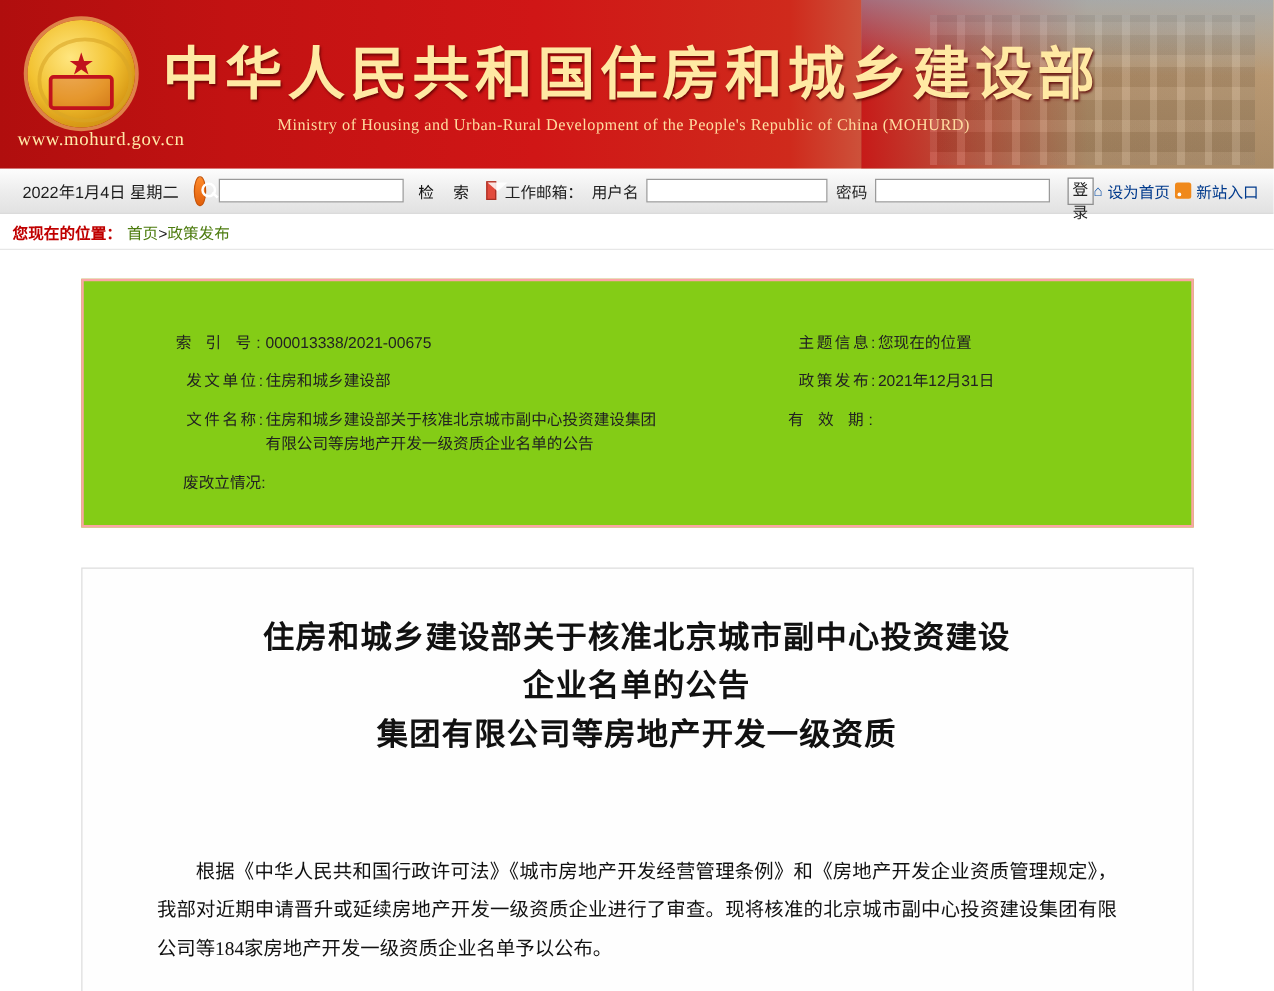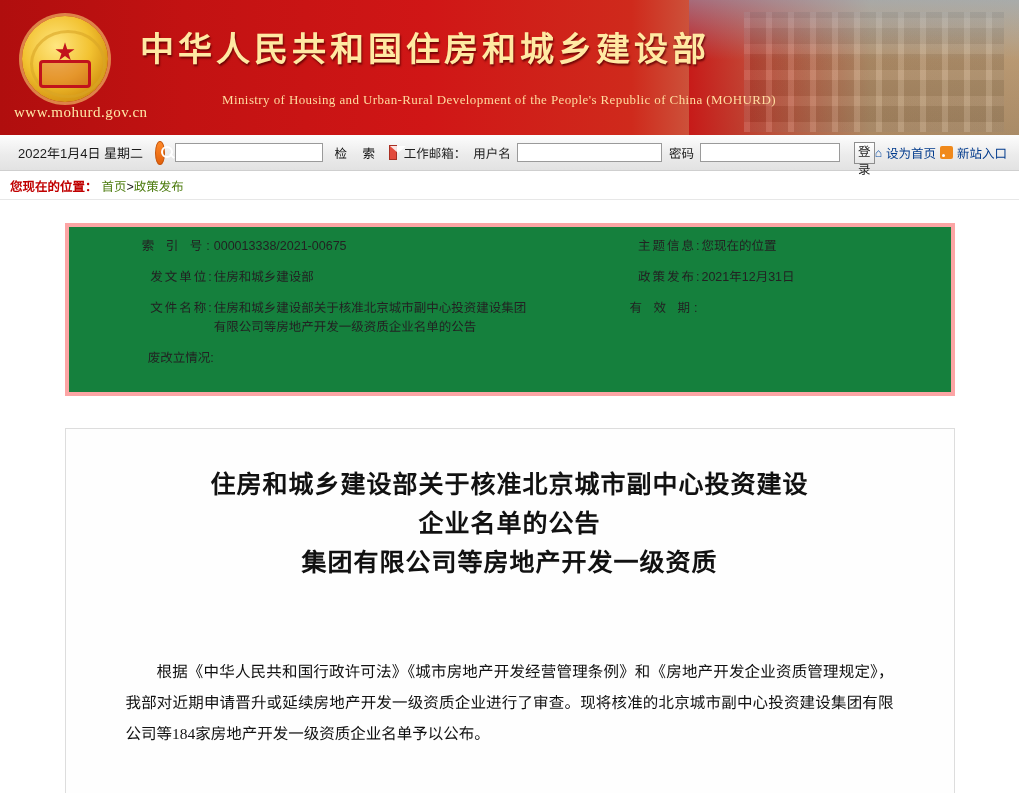--- a/index.html
+++ b/index.html
@@ -87,25 +87,25 @@
     position: absolute;
     left: 14px;
     top: 104px;
     color: #ffe9a8;
     font-size: 15px;
     letter-spacing: .5px;
     font-family: "Liberation Serif", serif;
   }
   .banner-title {
     position: absolute;
-    left: 140px;
+    left: 130px;
     top: 22px;
     font-family: Liberation Mono, monospace;
     font-weight: bold;
-    font-size: 34px;
+    font-size: 46px;
     letter-spacing: 4px;
     color: #ffe9a3;
     text-shadow: 1px 2px 2px rgba(90,0,0,.8);
     white-space: nowrap;
   }
   .banner-sub {
     position: absolute;
     left: 222px;
     top: 92px;
     font-family: "Liberation Serif", serif;
@@ -245,23 +245,23 @@
   .crumb-path { margin-left: 4px; color: #1a1a1a; }
   .crumb-path a { color: #4d7c0f; text-decoration: none; }
 
   
   .content { width: 1019px; background: #fff; }
 
   .meta-card {
     margin: 23px auto 0 auto;
     width: 890px;
     box-sizing: border-box;
-    border: 4px solid #fca5a5;
-    background: #15803d;
-    padding: 4px 0 18px 0;
+    border: 2px solid #fca5a5;
+    background: #84cc16;
+    padding: 34px 0 18px 0;
   }
   table.meta {
     width: 100%;
     border-collapse: collapse;
     font-size: 12.5px;
     color: #222;
   }
   table.meta td { padding: 6px 0; vertical-align: top; line-height: 19px; }
   td.k {
     width: 140px;

